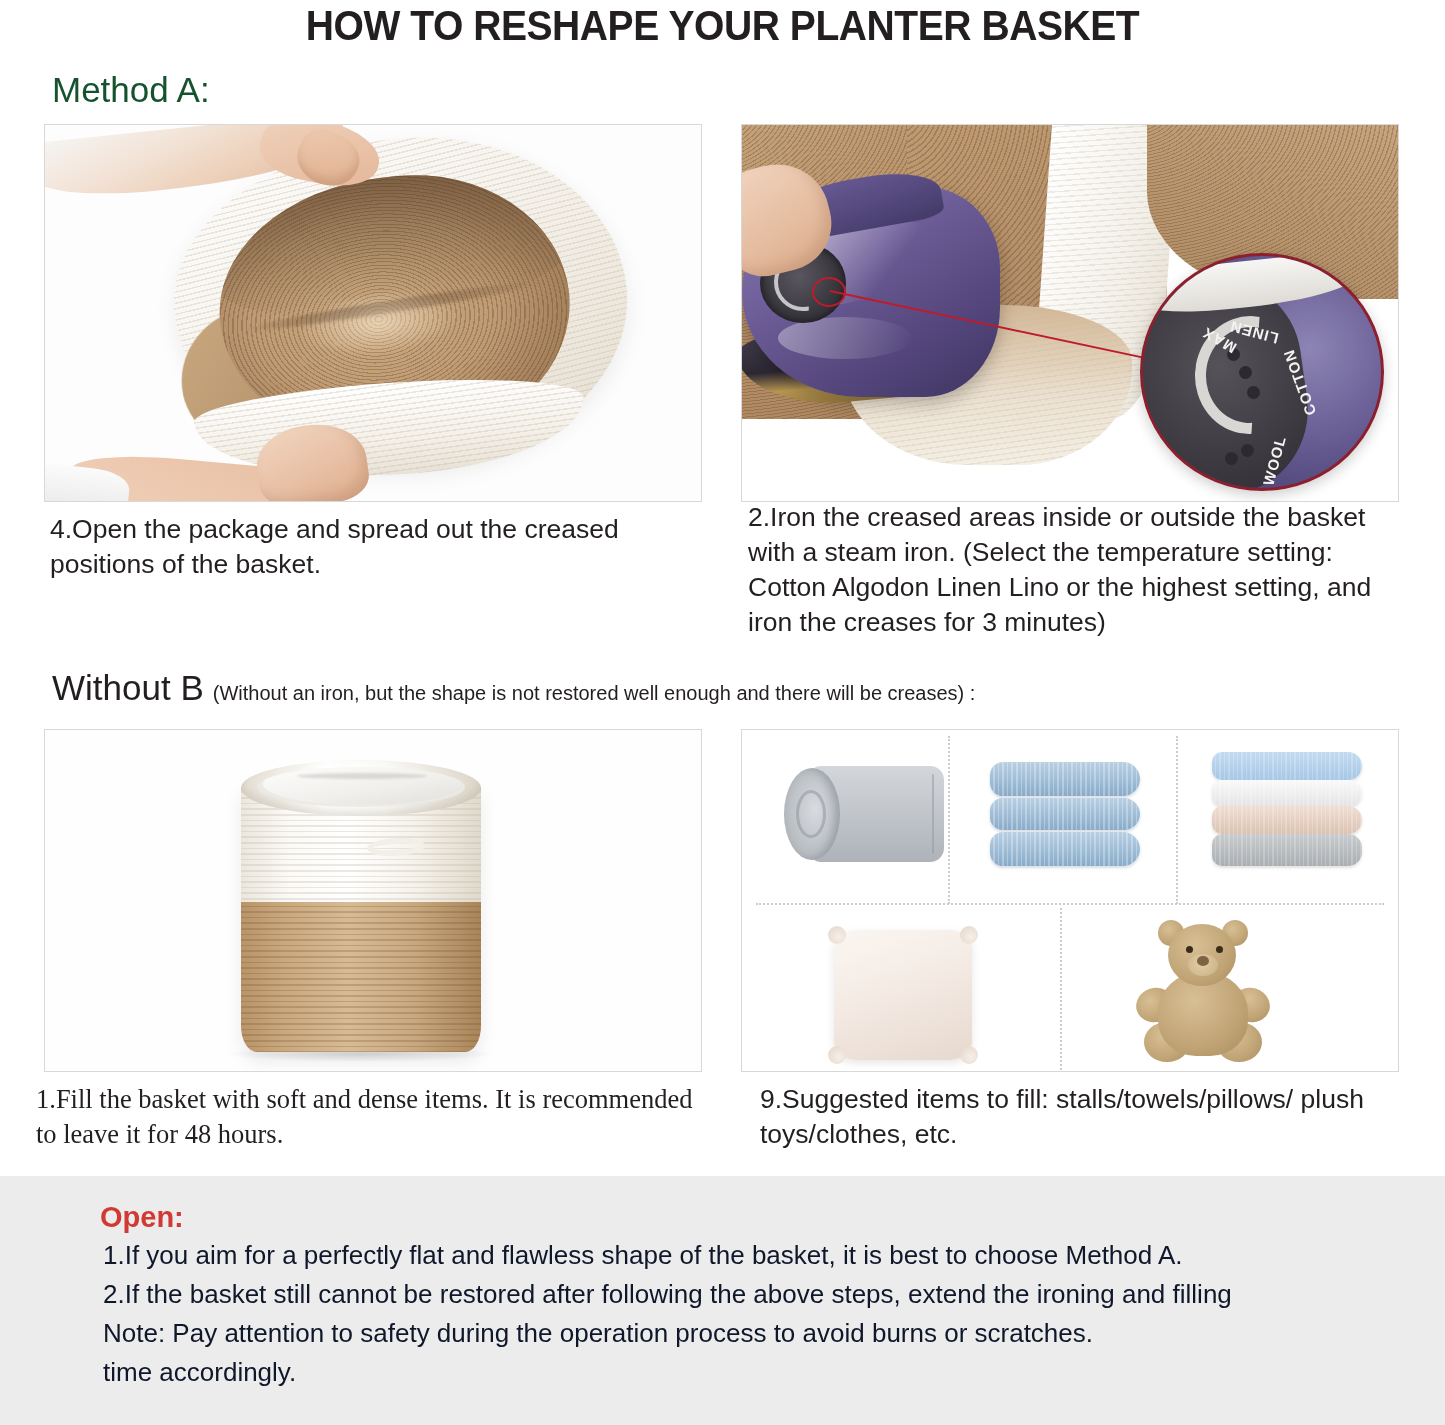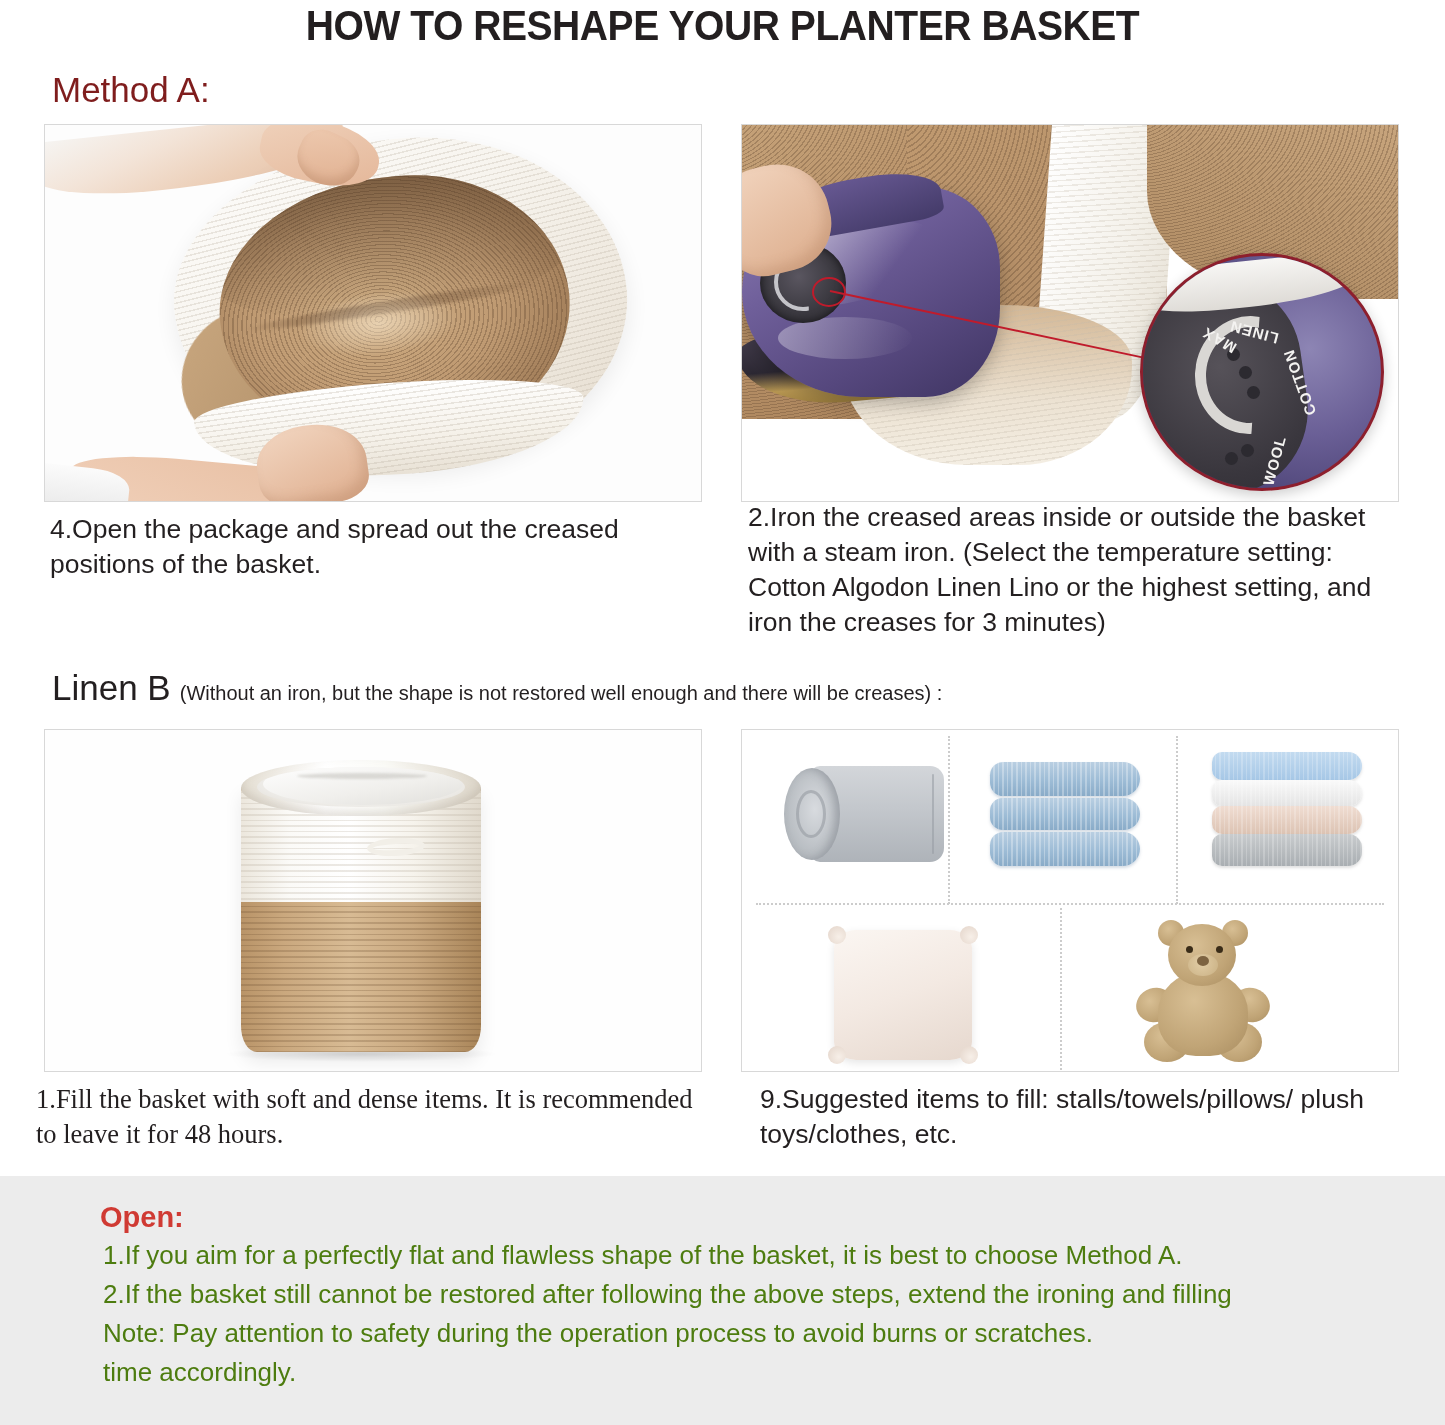--- a/index.html
+++ b/index.html
@@ -17,21 +17,21 @@
     position: absolute; left: 0; top: 2px; width: 1445px;
     text-align: center;
     font-size: 42px; font-weight: 700; letter-spacing: -0.5px;
     color: #231f20;
     font-family: "Liberation Sans", sans-serif;
     transform: scaleX(0.93); transform-origin: center top;
   }
 
   
   .method-head { position: absolute; white-space: nowrap; }
-  .method-a { left: 52px; top: 70px; font-size: 35px; font-weight: 400; color: #7f1d1d; }
+  .method-a { left: 52px; top: 70px; font-size: 35px; font-weight: 400; color: #14532d; }
   .method-b-wrap { left: 52px; top: 668px; display: flex; align-items: baseline; }
   .method-b-main { font-size: 35px; font-weight: 400; color: #231f20; }
   .method-b-sub { font-size: 20px; font-weight: 400; color: #231f20; margin-left: 9px; }
 
   
   .frame {
     position: absolute;
     border: 1px solid #d8d8d8;
     background: #ffffff;
     overflow: hidden;
@@ -64,21 +64,21 @@
   .tips-title {
     margin-left: 100px;
     font-size: 29px; font-weight: 700;
     color: #d03a33;
     line-height: 38px;
   }
   .tips-line {
     margin-left: 103px;
     font-size: 26px;
     line-height: 39px;
-    color: #4d7c0f;
+    color: #0f172a;
     max-width: 1300px;
   }
 
   
   .a1-bg { position: absolute; inset: 0; background: #fdfdfd; }
   .a1-arm-top {
     position: absolute; left: -10px; top: 2px; width: 310px; height: 60px;
     background: linear-gradient(160deg,#f6f5f3 0%,#f3e4d8 35%,#eccfb8 70%,#e3bfa6 100%);
     border-radius: 0 0 60% 40%;
     transform: rotate(-6deg);
@@ -563,21 +563,21 @@
       <div class="co-label" style="left:86px;top:68px;transform:rotate(195deg);">LINEN</div>
       <div class="co-label" style="left:122px;top:118px;transform:rotate(250deg);">COTTON</div>
       <div class="co-label" style="left:106px;top:196px;transform:rotate(285deg);">WOOL</div>
     </div>
   </div>
 
   <div class="caption cap-a1">4.Open the package and spread out the creased positions of the basket.</div>
   <div class="caption cap-a2">2.Iron the creased areas inside or outside the basket with a steam iron. (Select the temperature setting: Cotton Algodon Linen Lino or the highest setting, and iron the creases for 3 minutes)</div>
 
   <div class="method-head method-b-wrap">
-    <span class="method-b-main">Linen B</span>
+    <span class="method-b-main">Without B</span>
     <span class="method-b-sub">(Without an iron, but the shape is not restored well enough and there will be creases) :</span>
   </div>
 
   <div class="frame ph-b1">
     <div class="b1-bg"></div>
     <div class="b1-shadow"></div>
     <div class="b1-basket">
       <div class="b1-body">
         <div class="b1-body-rings"></div>
       </div>

